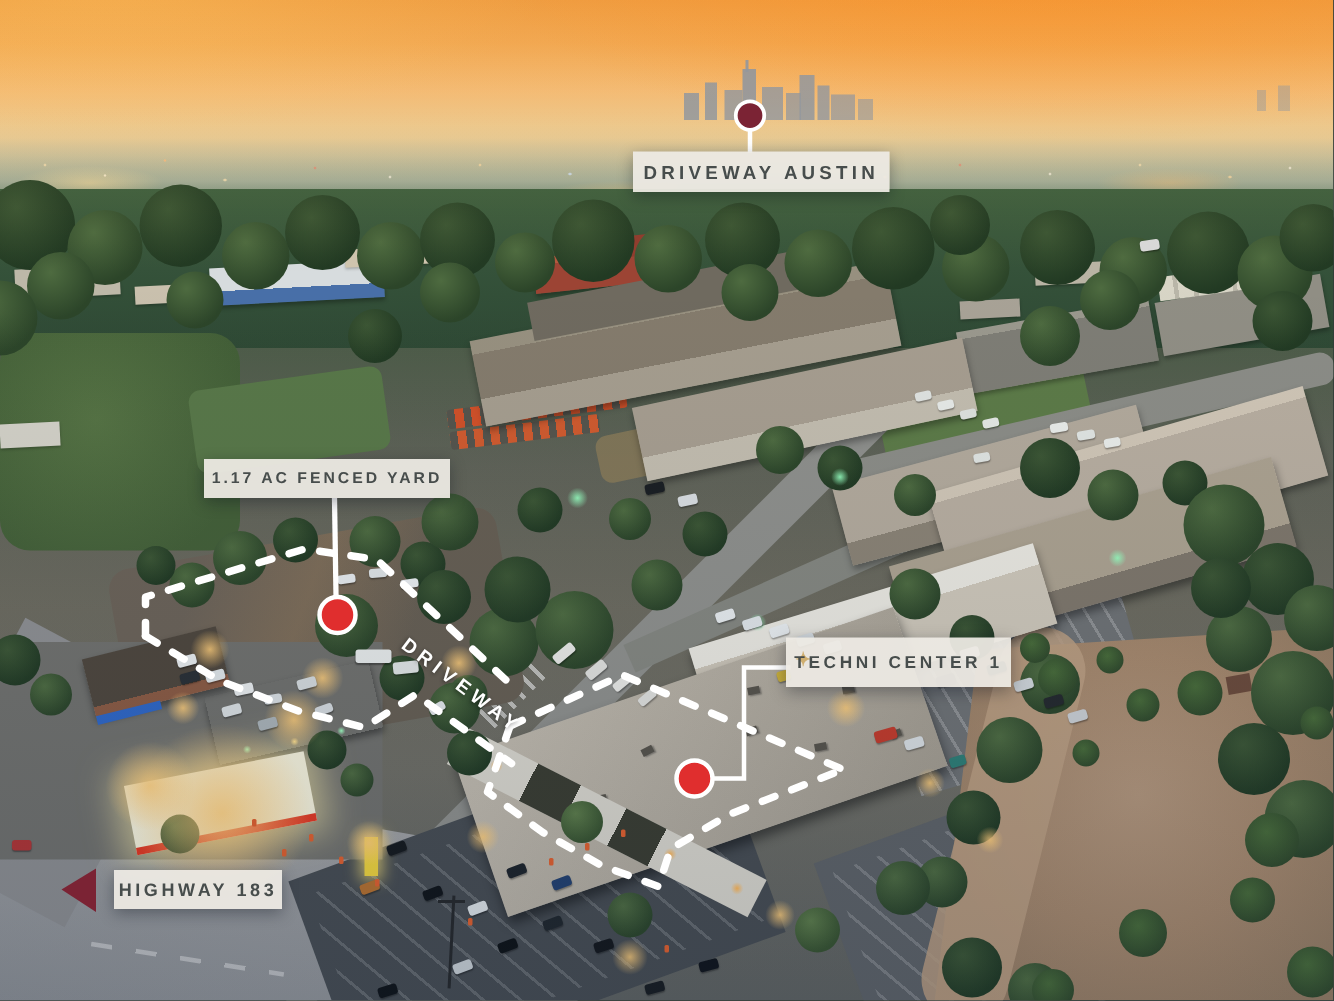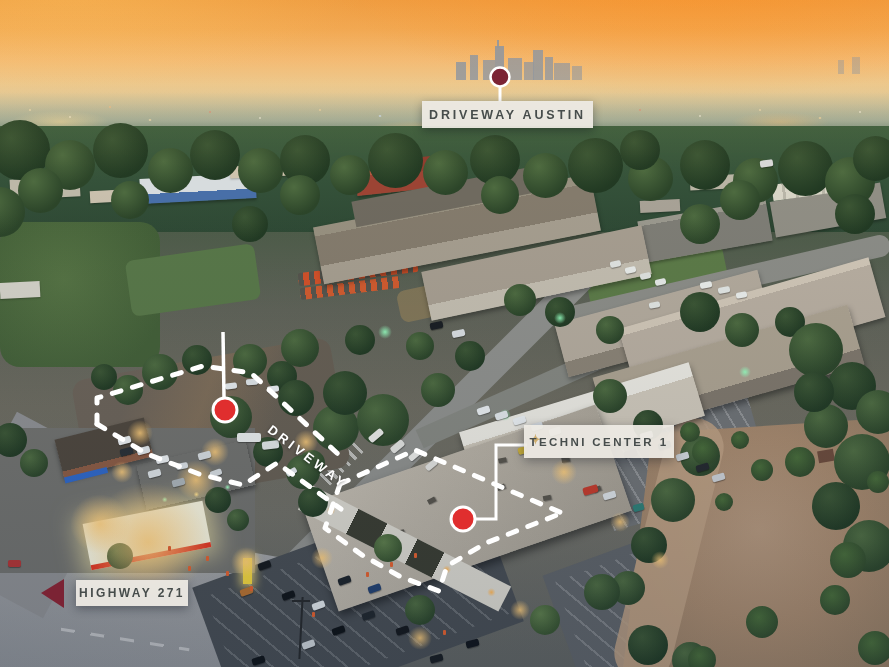--- a/index.html
+++ b/index.html
@@ -365,27 +365,30 @@
     <circle cx="225" cy="410" r="12" stroke="#ffffff" stroke-width="3" fill="#e02e2e"></circle>
     <circle cx="463" cy="519" r="12" stroke="#ffffff" stroke-width="3" fill="#e02e2e"></circle>
 
     <polygon points="41,593 64,579 64,608" fill="#7b2334"></polygon>
   </svg>
 
   <div class="map-label" style="left:422px;top:101px;width:171px;height:27px;font-size:12.5px;letter-spacing:2.8px;">
     <span>DRIVEWAY AUSTIN</span>
   </div>
 
+  <div class="map-label" style="left:136px;top:306px;width:164px;height:26px;font-size:10.5px;letter-spacing:2px;">
+    <span>1.17 AC FENCED YARD</span>
+  </div>
 
   <div class="driveway-label" style="left:214px;top:422px;width:120px;text-align:center;">
     <span>DRIVEWAY</span>
   </div>
 
   <div class="map-label" style="left:524px;top:425px;width:150px;height:33px;font-size:11.5px;letter-spacing:2.4px;">
     <span class="gold-mark">✦</span>
     <span>TECHNI CENTER 1</span>
   </div>
 
   <div class="map-label" style="left:76px;top:580px;width:112px;height:26px;font-size:12px;letter-spacing:2.4px;">
-    <span>HIGHWAY 271</span>
+    <span>HIGHWAY 183</span>
   </div>
 
 </div>
 
 </body></html>

